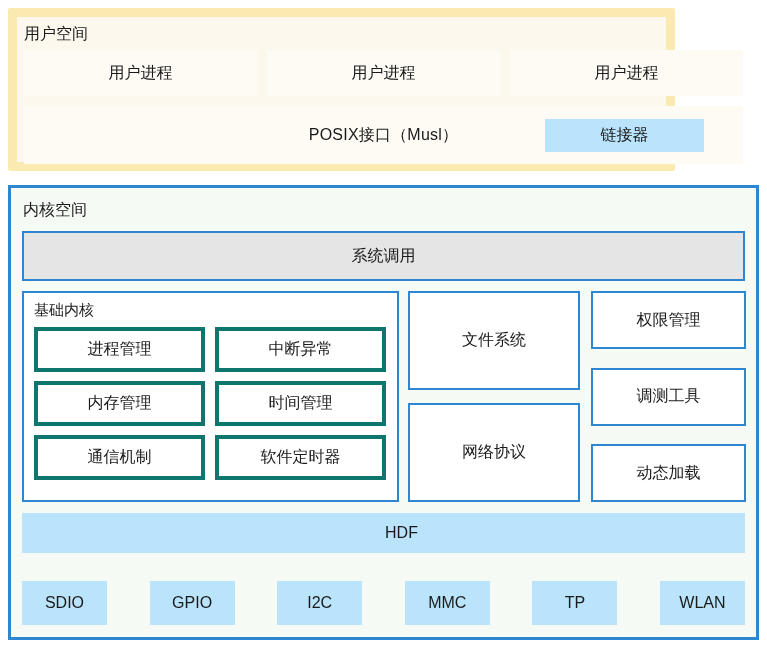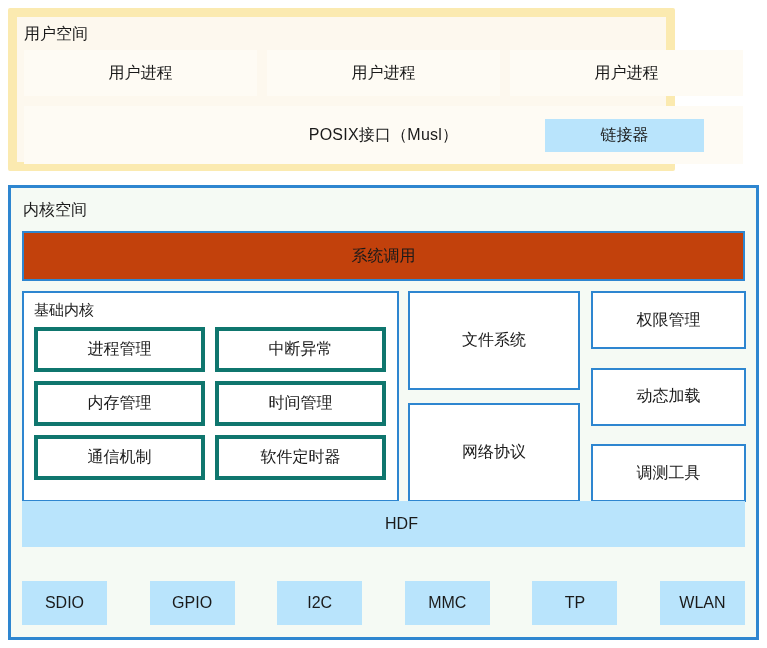--- a/index.html
+++ b/index.html
@@ -124,21 +124,21 @@
     top: 12px;
   }
 
   .syscall-box {
     position: absolute;
     left: 11px;
     top: 43px;
     width: 723px;
     height: 50px;
     box-sizing: border-box;
-    background: #c2410c;
+    background: #e5e5e5;
     border: 2px solid #2e86d0;
     display: flex;
     align-items: center;
     justify-content: center;
     font-size: 16px;
   }
 
   
   .base-kernel {
     position: absolute;
@@ -221,23 +221,23 @@
     display: flex;
     align-items: center;
     justify-content: center;
     font-size: 16px;
   }
 
   
   .hdf-band {
     position: absolute;
     left: 11px;
-    top: 313px;
+    top: 325px;
     width: 723px;
-    height: 46px;
+    height: 40px;
     background: #b9e4fc;
     display: flex;
     align-items: center;
     justify-content: center;
     font-size: 16px;
     box-sizing: border-box;
     padding-left: 36px;
   }
 
   
@@ -332,24 +332,24 @@
       <div class="mid-box">
         <span>网络协议</span>
       </div>
     </div>
 
     <div class="right-col">
       <div class="right-box">
         <span>权限管理</span>
       </div>
       <div class="right-box">
+        <span>调测工具</span>
+      </div>
+      <div class="right-box">
         <span>动态加载</span>
-      </div>
-      <div class="right-box">
-        <span>调测工具</span>
       </div>
     </div>
 
     <div class="hdf-band">
       <span>HDF</span>
     </div>
 
     <div class="driver-row">
       <div class="driver-chip">
         <span>SDIO</span>

